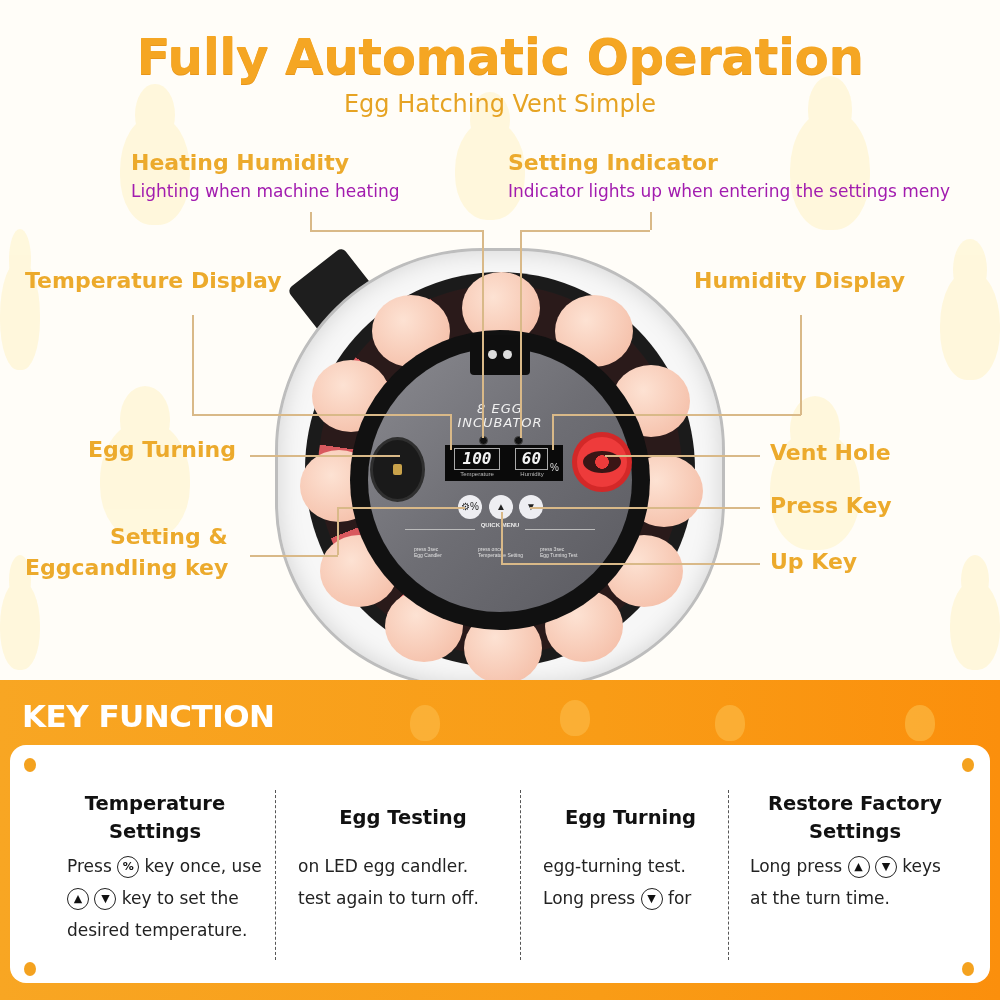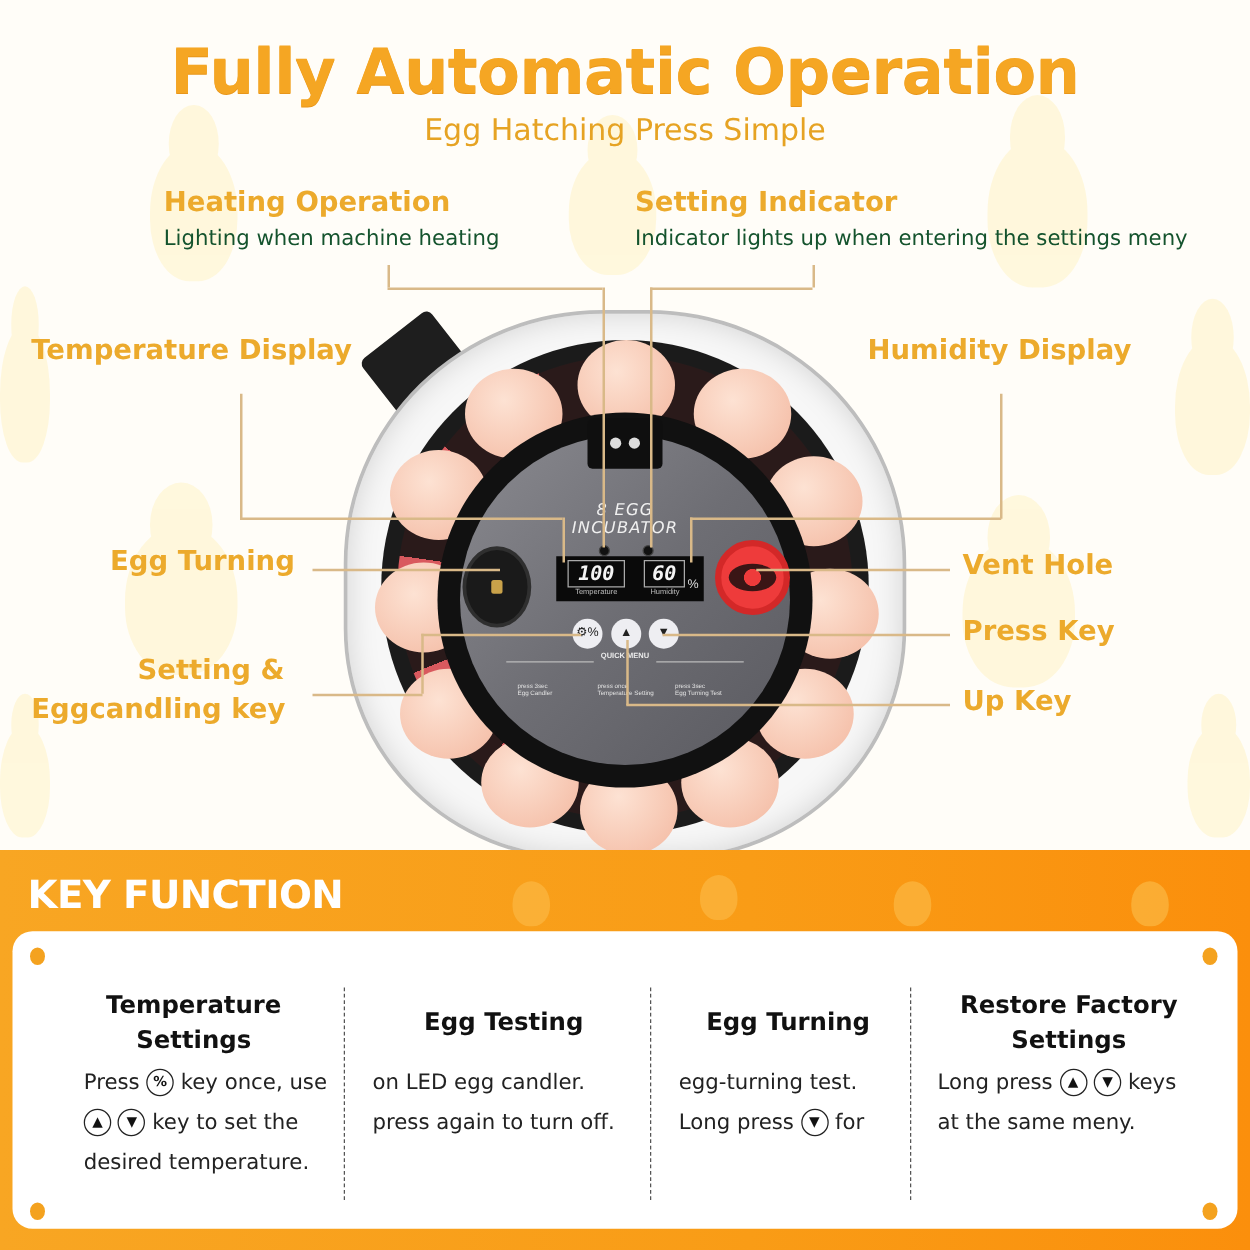--- a/index.html
+++ b/index.html
@@ -9,21 +9,21 @@
   
   .chick { position: absolute; border-radius: 50% 50% 45% 45%; background: #fff6d6; opacity: 0.8; }
   .chick::before { content: ""; position: absolute; left: 22%; top: -28%; width: 56%; height: 56%; border-radius: 50%; background: #fff6d6; }
 
   
   .title { position: absolute; top: 28px; left: 0; width: 1000px; text-align: center; font-family: "DejaVu Sans", sans-serif; font-weight: bold; font-size: 50px; letter-spacing: -0.5px; color: #f5a623; text-shadow: 0 1px 0 #e8961a; }
   .subtitle { position: absolute; top: 90px; left: 0; width: 1000px; text-align: center; font-family: "DejaVu Sans", sans-serif; font-size: 24px; color: #e6a323; }
 
   
   .lbl { position: absolute; font-family: "DejaVu Sans", sans-serif; font-weight: bold; color: #ecaa2c; font-size: 22px; white-space: nowrap; }
-  .lbl-sub { position: absolute; font-family: "DejaVu Sans", sans-serif; color: #14532d; font-size: 17px; white-space: nowrap; }
+  .lbl-sub { position: absolute; font-family: "DejaVu Sans", sans-serif; color: #a21caf; font-size: 17px; white-space: nowrap; }
   .line { position: absolute; background: #d9b988; }
 
   
   .device-outer { position: absolute; left: 275px; top: 248px; width: 450px; height: 440px; border-radius: 46% 46% 42% 42%; background: #f7f7f7; border: 3px solid #bdbdbd; box-shadow: inset 0 0 24px rgba(0,0,0,0.15); }
   .device-tab { position: absolute; left: 298px; top: 262px; width: 70px; height: 60px; background: #1e1e1e; transform: rotate(-38deg); border-radius: 6px; }
   .device-inner { position: absolute; left: 305px; top: 272px; width: 390px; height: 395px; border-radius: 50%; background: #1b1b1b; }
   .tray { position: absolute; left: 318px; top: 285px; width: 364px; height: 370px; border-radius: 50%; background: repeating-conic-gradient(#d9595e 0deg 8deg, #2a1a1a 8deg 30deg); }
   .egg { position: absolute; width: 78px; height: 72px; border-radius: 50%; background: radial-gradient(circle at 40% 35%, #fde2d3, #f3b8a0); }
   .panel-ring { position: absolute; left: 350px; top: 330px; width: 300px; height: 300px; border-radius: 50%; background: #111; }
   .panel { position: absolute; left: 368px; top: 348px; width: 264px; height: 264px; border-radius: 50%; background: linear-gradient(135deg, #8a8a90 0%, #6e6e74 50%, #5a5a60 100%); overflow: hidden; }
@@ -66,23 +66,23 @@
   <div class="chick" style="left:790px;top:110px;width:80px;height:120px;"></div>
   <div class="chick" style="left:455px;top:120px;width:70px;height:100px;"></div>
   <div class="chick" style="left:0px;top:260px;width:40px;height:110px;"></div>
   <div class="chick" style="left:940px;top:270px;width:60px;height:110px;"></div>
   <div class="chick" style="left:100px;top:420px;width:90px;height:120px;"></div>
   <div class="chick" style="left:770px;top:430px;width:90px;height:120px;"></div>
   <div class="chick" style="left:0px;top:580px;width:40px;height:90px;"></div>
   <div class="chick" style="left:950px;top:580px;width:50px;height:90px;"></div>
 
   <div class="title">Fully Automatic Operation</div>
-  <div class="subtitle">Egg Hatching Press Simple</div>
-
-  <div class="lbl" style="left:131px;top:150px;">Heating Operation</div>
+  <div class="subtitle">Egg Hatching Vent Simple</div>
+
+  <div class="lbl" style="left:131px;top:150px;">Heating Humidity</div>
   <div class="lbl-sub" style="left:131px;top:181px;">Lighting when machine heating</div>
   <div class="lbl" style="left:508px;top:150px;">Setting Indicator</div>
   <div class="lbl-sub" style="left:508px;top:181px;">Indicator lights up when entering the settings meny</div>
 
   <div class="lbl" style="left:25px;top:268px;">Temperature Display</div>
   <div class="lbl" style="left:694px;top:268px;">Humidity Display</div>
   <div class="lbl" style="left:88px;top:437px;">Egg Turning</div>
   <div class="lbl" style="left:770px;top:440px;">Vent Hole</div>
   <div class="lbl" style="left:770px;top:493px;">Press Key</div>
   <div class="lbl" style="left:110px;top:524px;">Setting &amp;</div>
@@ -195,36 +195,36 @@
       <div><span>Press</span> <span class="ico">%</span> <span>key once, use</span></div>
       <div><span class="ico">▲</span> <span class="ico">▼</span> <span>key to set the</span></div>
       <div>desired temperature.</div>
     </div>
   </div>
 
   <div class="col" style="left:298px;width:210px;">
     <div class="col-title" style="margin-top:14px;">Egg Testing</div>
     <div class="col-body" style="margin-top:18px;">
       <div>on LED egg candler.</div>
-      <div>press again to turn off.</div>
+      <div>test again to turn off.</div>
     </div>
   </div>
 
   <div class="col" style="left:543px;width:175px;">
     <div class="col-title" style="margin-top:14px;">Egg Turning</div>
     <div class="col-body" style="margin-top:18px;">
       <div>egg-turning test.</div>
       <div><span>Long press</span> <span class="ico">▼</span> <span>for</span></div>
     </div>
   </div>
 
   <div class="col" style="left:750px;width:210px;">
     <div class="col-title">
       <div>Restore Factory</div>
       <div>Settings</div>
     </div>
     <div class="col-body" style="margin-top:4px;">
       <div><span>Long press</span> <span class="ico">▲</span> <span class="ico">▼</span> <span>keys</span></div>
-      <div>at the same meny.</div>
+      <div>at the turn time.</div>
     </div>
   </div>
 
 </div>
 
 </body></html>

